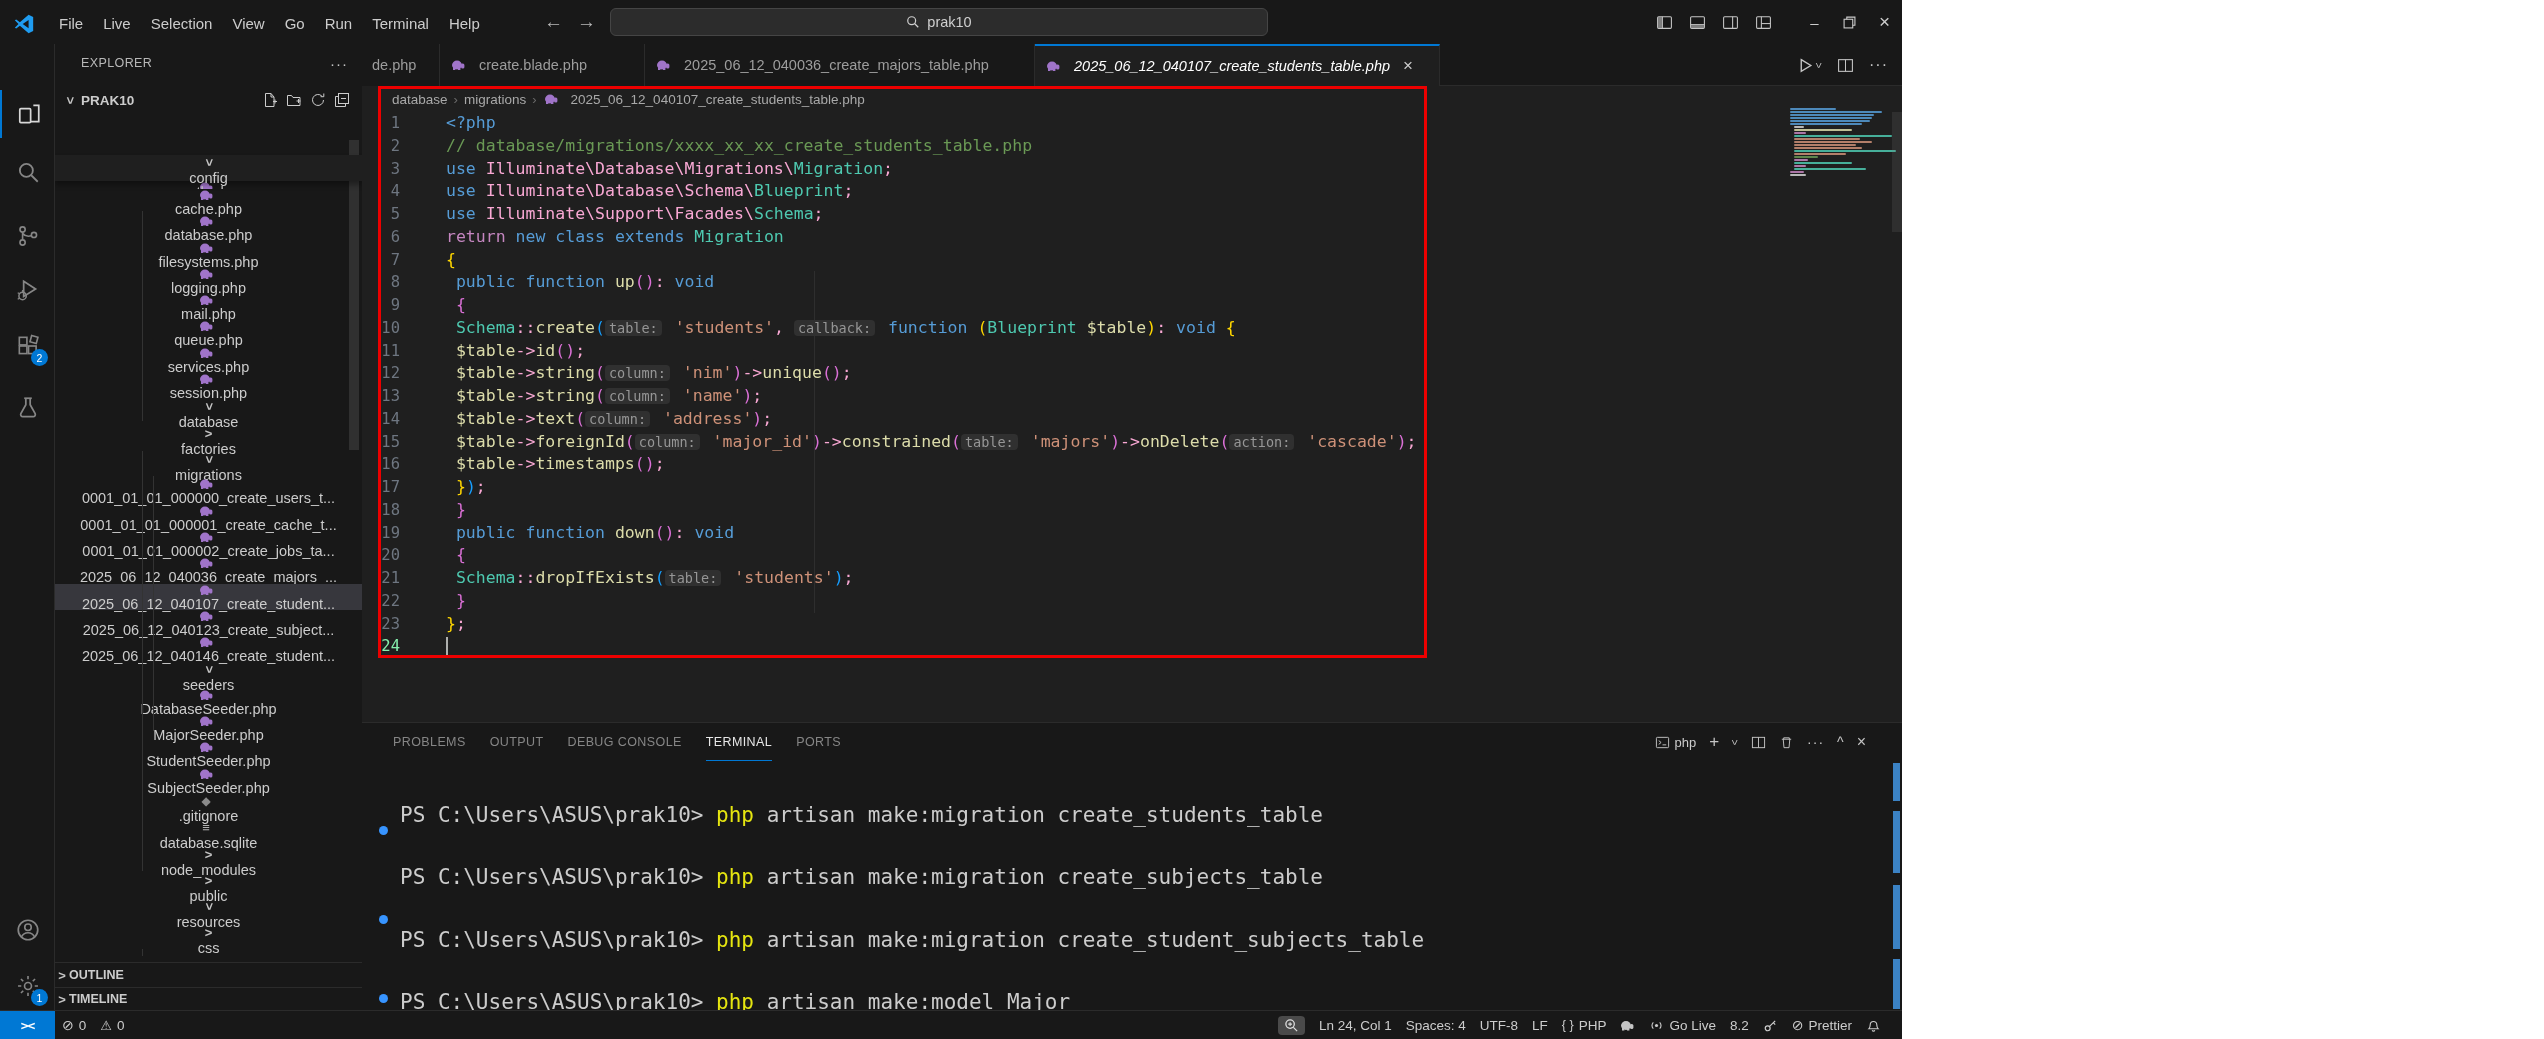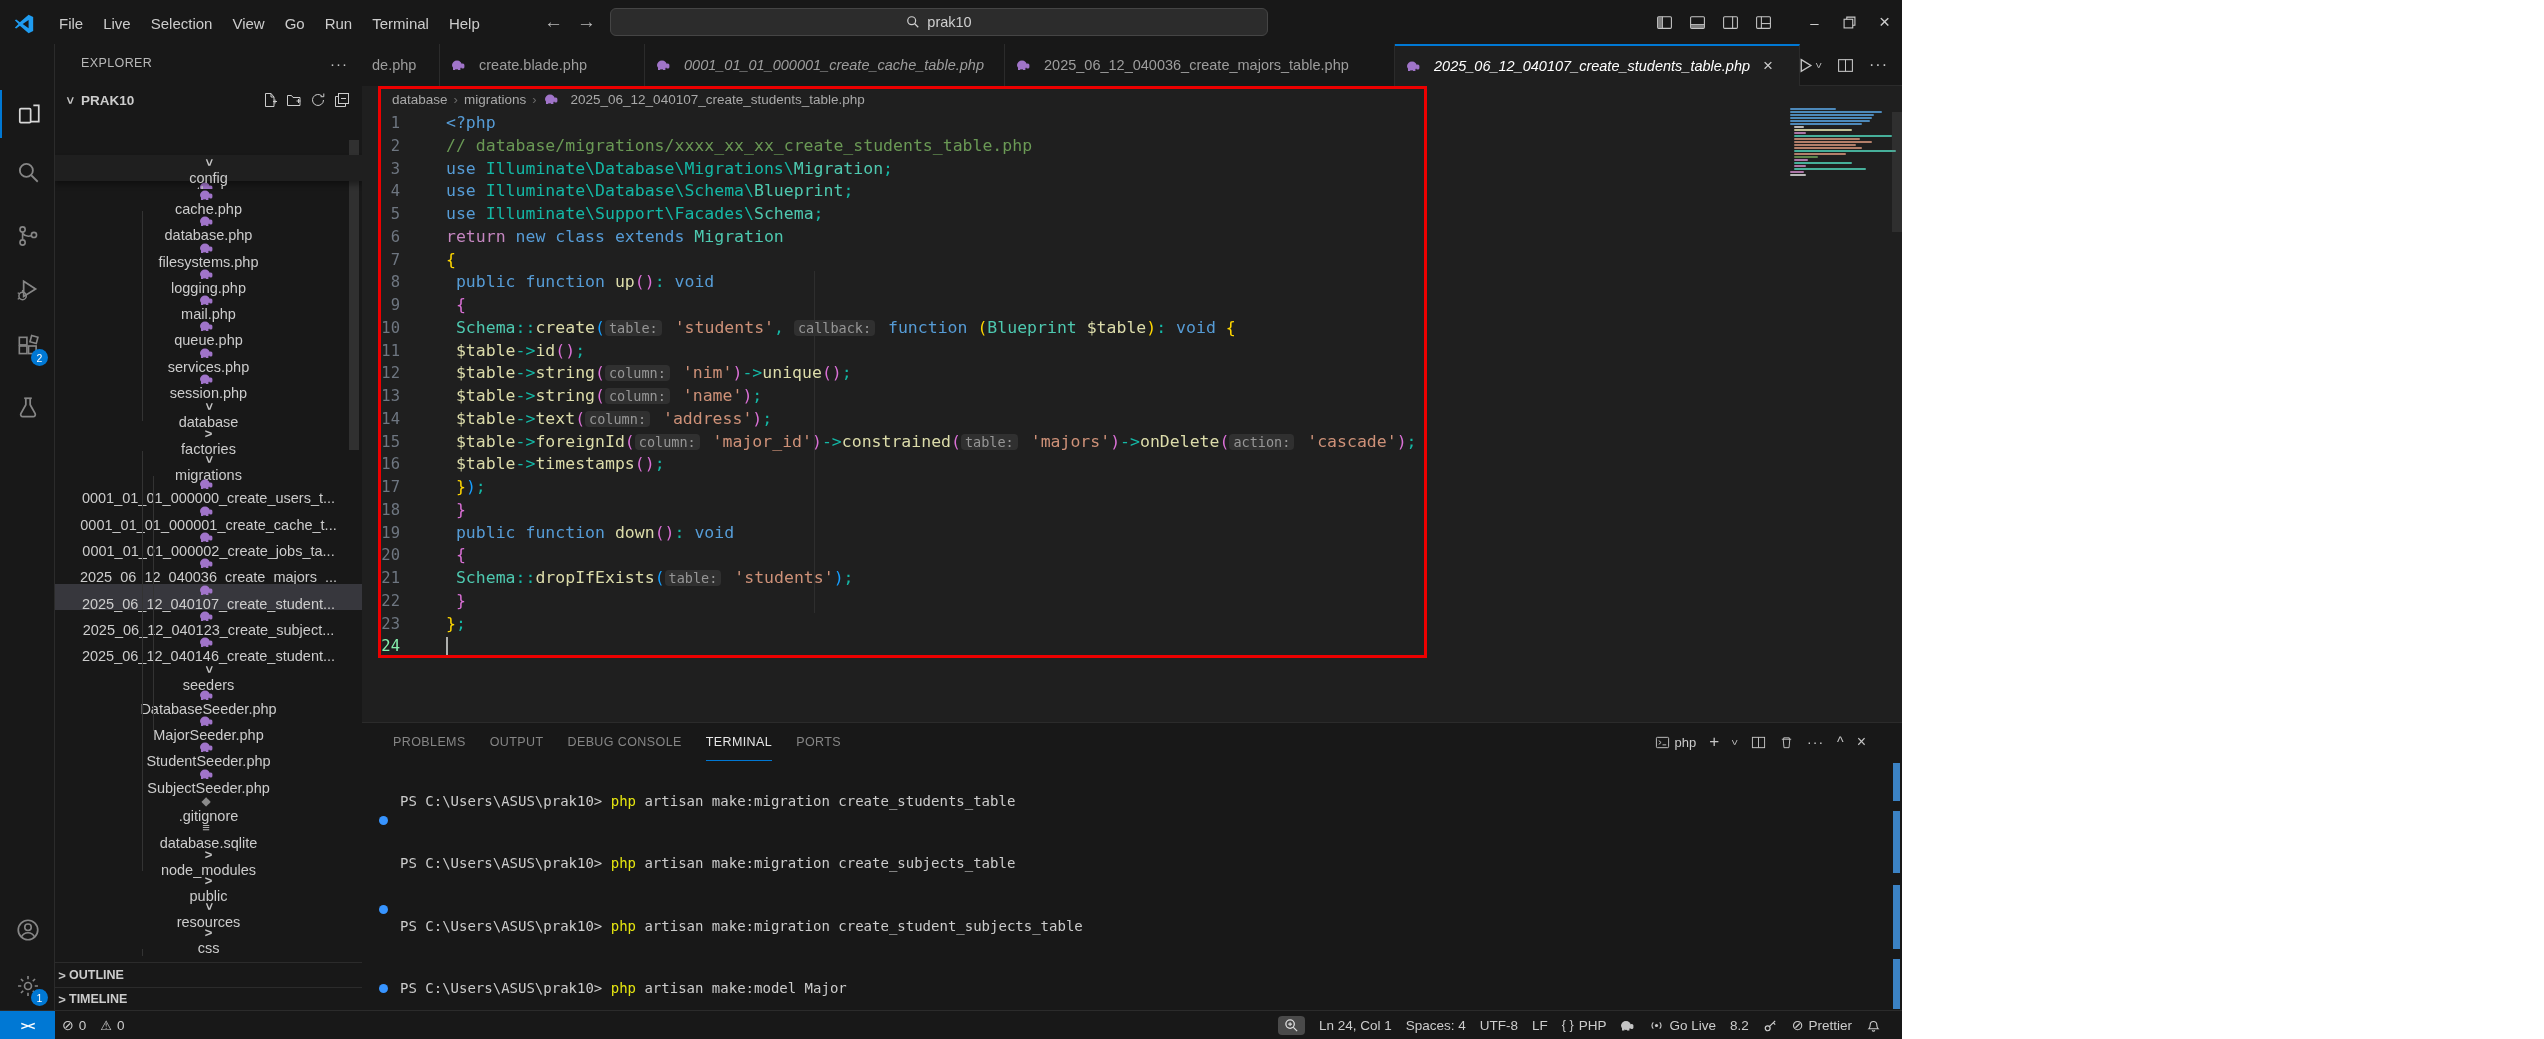--- a/index.html
+++ b/index.html
@@ -54,37 +54,37 @@
   .breadcrumb { position:absolute; left:362px; top:86px; width:1540px; height:26px; background:#1f1f1f; display:flex; align-items:center; padding-left:30px; gap:6px; font-size:13.5px; color:#a9a9a9; }
   .breadcrumb .sep { color:#6a6a6a; font-size:13px; }
 
   .editor-code { position:absolute; left:362px; top:112px; width:1540px; height:610px; background:#1f1f1f; font-family:"DejaVu Sans Mono","Liberation Mono",monospace; }
   .code-line { position:absolute; left:0; width:100%; height:22.8px; display:flex; font-size:16.5px; line-height:22.8px; }
   .lnum { width:84px; padding-right:46px; text-align:right; color:#6e7681; flex:none; font-size:15.5px; }
   .lnum.cur { color:#86efac; }
   .ltext { white-space:pre; }
   .ltext span { white-space:pre; }
   .tk-kw{color:#569cd6} .tk-ctl{color:#c586c0} .tk-cls{color:#4ec9b0} .tk-fn{color:#dcdcaa}
-  .tk-str{color:#ce9178} .tk-pun{color:#14b8a6} .tk-cmt{color:#6a9955}
+  .tk-str{color:#ce9178} .tk-pun{color:#f9a8d4} .tk-cmt{color:#6a9955}
   .tk-b1{color:#ffd700} .tk-b2{color:#da70d6} .tk-b3{color:#179fff}
   .tk-hint{color:#969696; background:#303030; border-radius:4px; padding:0 4px; font-size:13.5px; margin-right:3px;}
   .cursor { display:inline-block; width:2px; height:19px; background:#aeafad; margin-top:2px; }
   .code-guide { position:absolute; left:452px; top:159px; width:1px; height:342px; background:#2e2e2e; }
   .mm-lines { position:absolute; left:362px; top:-4px; width:110px; }
   .mm-bar { height:2px; margin-bottom:1px; border-radius:1px; opacity:.85; }
   .ed-scroll { position:absolute; right:0; top:0; width:10px; height:120px; background:rgba(121,121,121,.18); }
 
   
   .panel { position:absolute; left:362px; top:722px; width:1540px; height:288px; background:#181818; border-top:1px solid #2b2b2b; }
   .panel-tabs { position:absolute; left:31px; top:0; height:38px; display:flex; gap:24px; align-items:center; }
   .ptab { font-size:12.5px; letter-spacing:.4px; color:#868686; height:38px; display:flex; align-items:center; border-bottom:1.5px solid transparent; }
   .ptab.active { color:#e7e7e7; border-bottom:1.5px solid #0078d4; }
   .panel-actions { position:absolute; right:36px; top:0; height:38px; display:flex; align-items:center; gap:13px; color:#c5c5c5; font-size:14px; }
   .term-label { display:flex; align-items:center; gap:5px; font-size:13px; color:#cccccc; }
-  .terminal { position:absolute; left:0; top:24px; width:100%; height:250px; font-family:"DejaVu Sans Mono","Liberation Mono",monospace; font-size:14px; color:#cccccc; }
+  .terminal { position:absolute; left:0; top:34px; width:100%; height:250px; font-family:"DejaVu Sans Mono","Liberation Mono",monospace; font-size:21px; color:#cccccc; }
   .tline { position:absolute; left:38px; white-space:pre; }
   .tdot { position:absolute; width:9px; height:9px; border-radius:50%; background:#3794ff; left:17px; }
   .t-cmd { color:#e5e510; }
   .term-scroll { position:absolute; right:2px; width:7px; background:#3b82c4; }
 
   
   .statusbar { position:absolute; left:0; top:1010px; width:1902px; height:29px; background:#181818; border-top:1px solid #2b2b2b; display:flex; align-items:center; color:#cccccc; font-size:13.5px; }
   .remote { width:55px; height:29px; background:#0078d4; color:#fff; display:flex; align-items:center; justify-content:center; font-size:13px; font-weight:bold; letter-spacing:-1px; flex:none; }
   .st-item { display:flex; align-items:center; gap:5px; padding:0 7px; height:100%; }
   .st-item svg { width:15px; height:15px; }
@@ -568,31 +568,20 @@
         <div class="tab" style="width: 205px;">
           <span class="ficon">
             <svg width="15" height="12" viewBox="0 0 15 12">
               <ellipse cx="6" cy="6" rx="5" ry="4.4" fill="#a074c9"></ellipse>
               <rect x="2" y="7" width="2.4" height="4" fill="#a074c9"></rect>
               <rect x="7" y="7" width="2.4" height="4" fill="#a074c9"></rect>
               <rect x="10" y="4.5" width="3.4" height="5" rx="1.5" fill="#a074c9"></rect>
             </svg>
           </span>
           <span class="tab-label">create.blade.php</span>
-        </div>
-        <div class="tab italic" style="width: 360px;">
-          <span class="ficon">
-            <svg width="15" height="12" viewBox="0 0 15 12">
-              <ellipse cx="6" cy="6" rx="5" ry="4.4" fill="#a074c9"></ellipse>
-              <rect x="2" y="7" width="2.4" height="4" fill="#a074c9"></rect>
-              <rect x="7" y="7" width="2.4" height="4" fill="#a074c9"></rect>
-              <rect x="10" y="4.5" width="3.4" height="5" rx="1.5" fill="#a074c9"></rect>
-            </svg>
-          </span>
-          <span class="tab-label">0001_01_01_000001_create_cache_table.php</span>
         </div>
         <div class="tab" style="width: 390px;">
           <span class="ficon">
             <svg width="15" height="12" viewBox="0 0 15 12">
               <ellipse cx="6" cy="6" rx="5" ry="4.4" fill="#a074c9"></ellipse>
               <rect x="2" y="7" width="2.4" height="4" fill="#a074c9"></rect>
               <rect x="7" y="7" width="2.4" height="4" fill="#a074c9"></rect>
               <rect x="10" y="4.5" width="3.4" height="5" rx="1.5" fill="#a074c9"></rect>
             </svg>
           </span>

